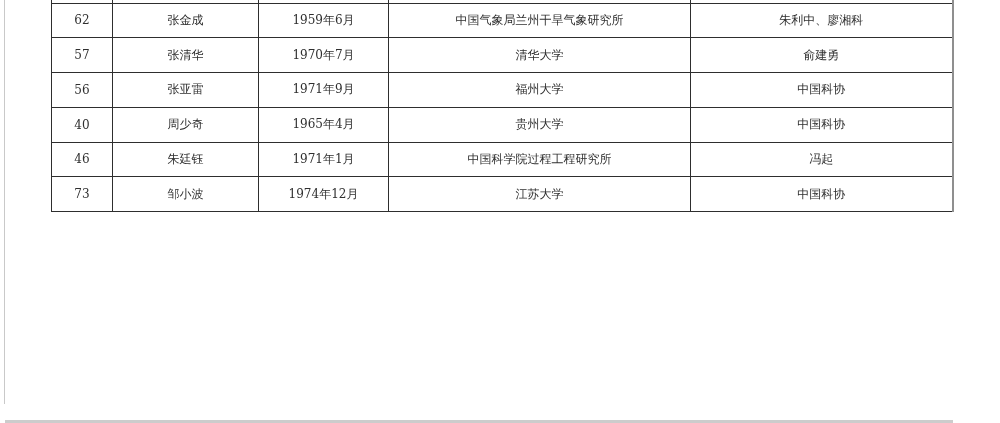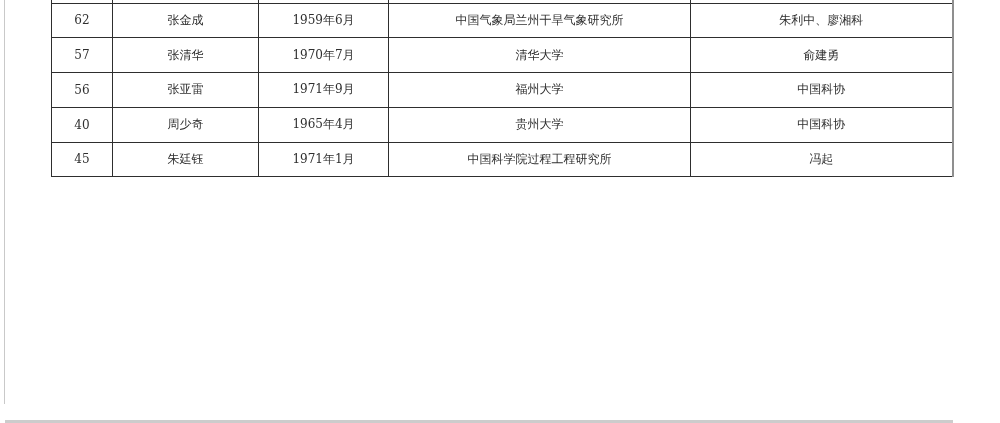--- a/index.html
+++ b/index.html
@@ -112,22 +112,29 @@
       <td>中国科协</td>
     </tr>
     <tr>
       <td>40</td>
       <td>周少奇</td>
       <td>1965年4月</td>
       <td>贵州大学</td>
       <td>中国科协</td>
     </tr>
     <tr>
-      <td>45</td>
+      <td>46</td>
       <td>朱廷钰</td>
       <td>1971年1月</td>
       <td>中国科学院过程工程研究所</td>
       <td>冯起</td>
+    </tr>
+    <tr>
+      <td>73</td>
+      <td>邹小波</td>
+      <td>1974年12月</td>
+      <td>江苏大学</td>
+      <td>中国科协</td>
     </tr>
   </tbody>
 </table>
 
 <div class="bottom-strip"></div>
 
 </body></html>

